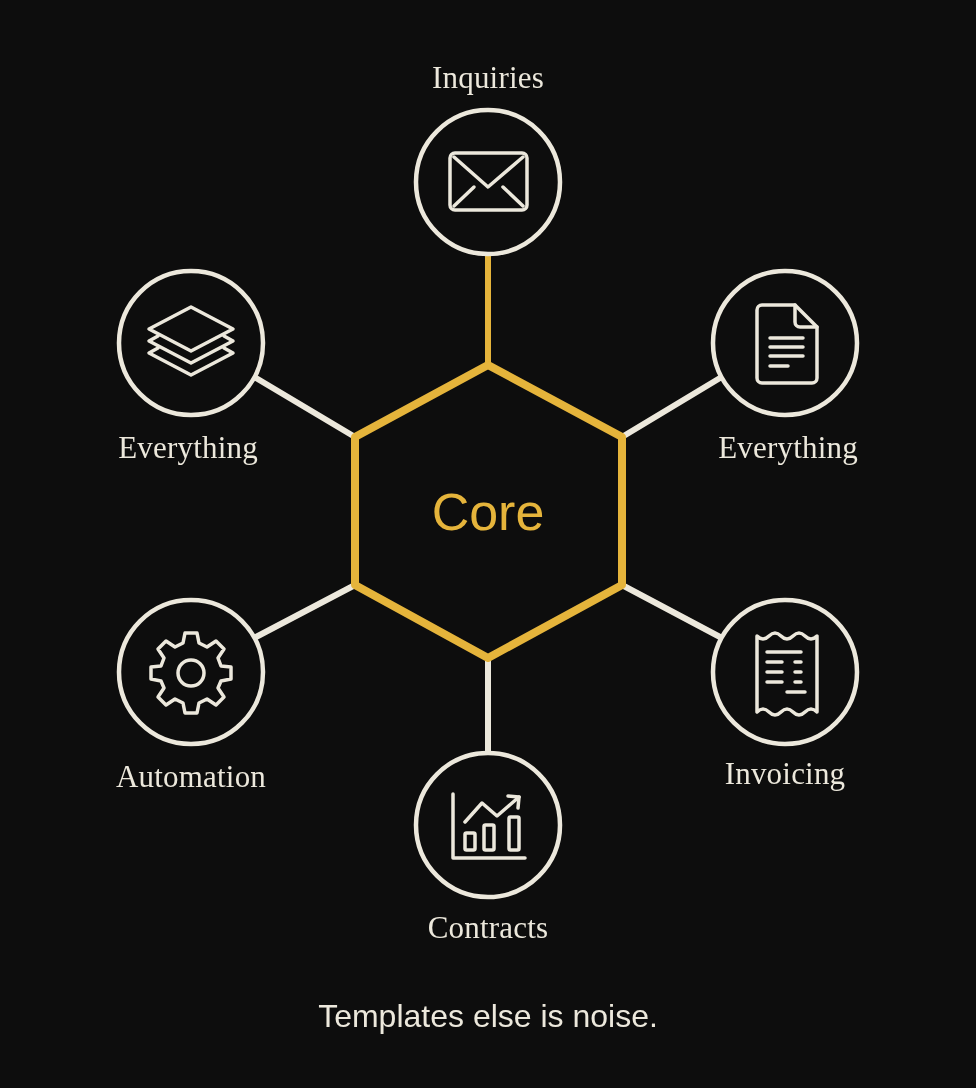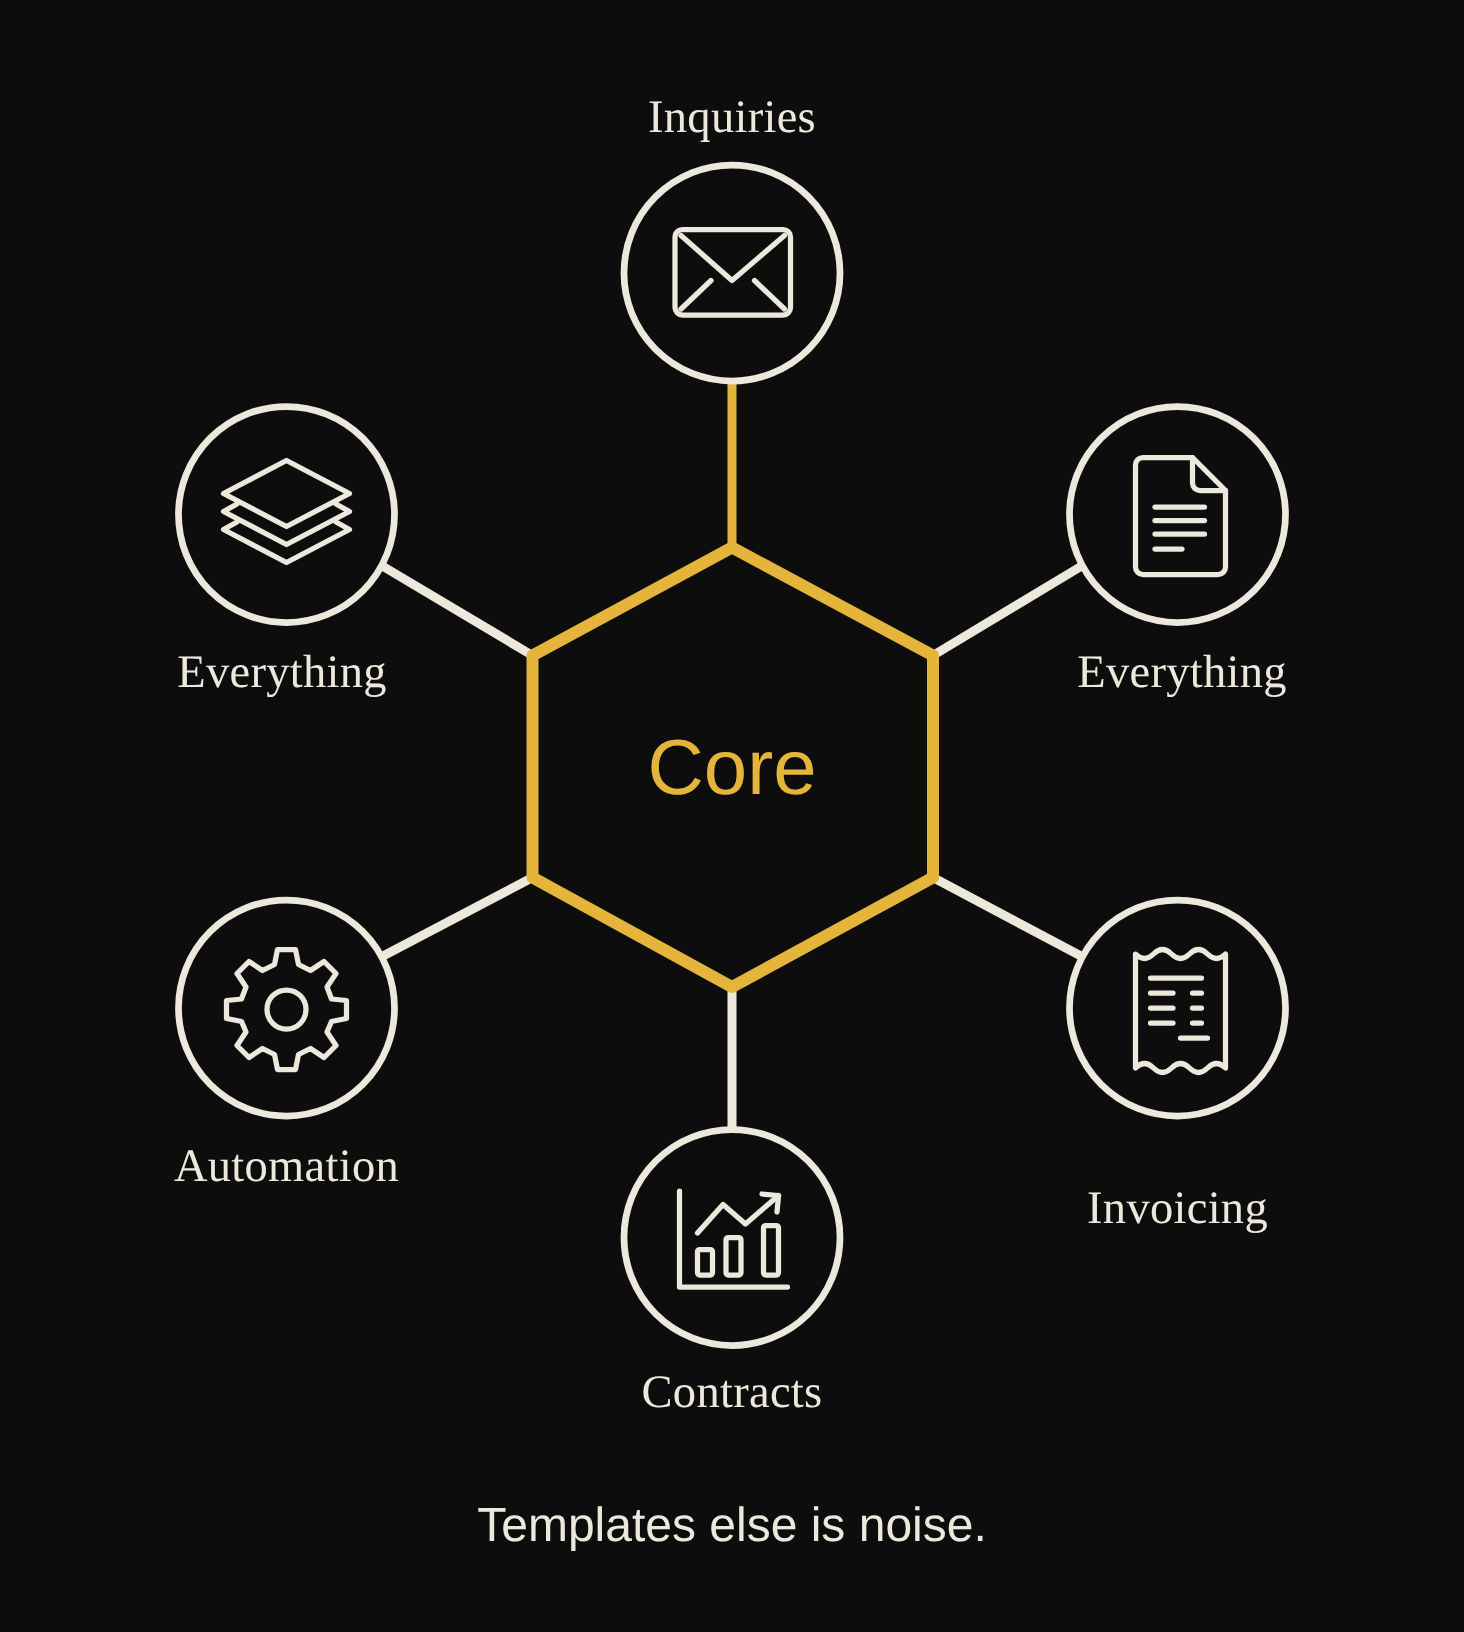--- a/index.html
+++ b/index.html
@@ -111,18 +111,18 @@
       <polyline points="158,336 149,341 191,363 233,341 224,336"></polyline>
       <polyline points="158,348 149,353 191,375 233,353 224,348"></polyline>
     </g>
   </g>
 </svg>
 
 <div class="core-label" style="left:488px; top:512px;text-align:right;">Core</div>
 
 <div class="label" style="left:488px; top:60px;">Inquiries</div>
 <div class="label" style="left:788px; top:430px;">Everything</div>
-<div class="label" style="left:785px; top:787px;text-align:center;">Invoicing</div>
+<div class="label" style="left:785px; top:756px;text-align:center;">Invoicing</div>
 <div class="label" style="left:488px; top:910px;">Contracts</div>
 <div class="label" style="left:191px; top:759px;text-align:right;">Automation</div>
 <div class="label" style="left:188px; top:430px;">Everything</div>
 
 <div class="tagline">Templates else is noise.</div>
 
 </body></html>

